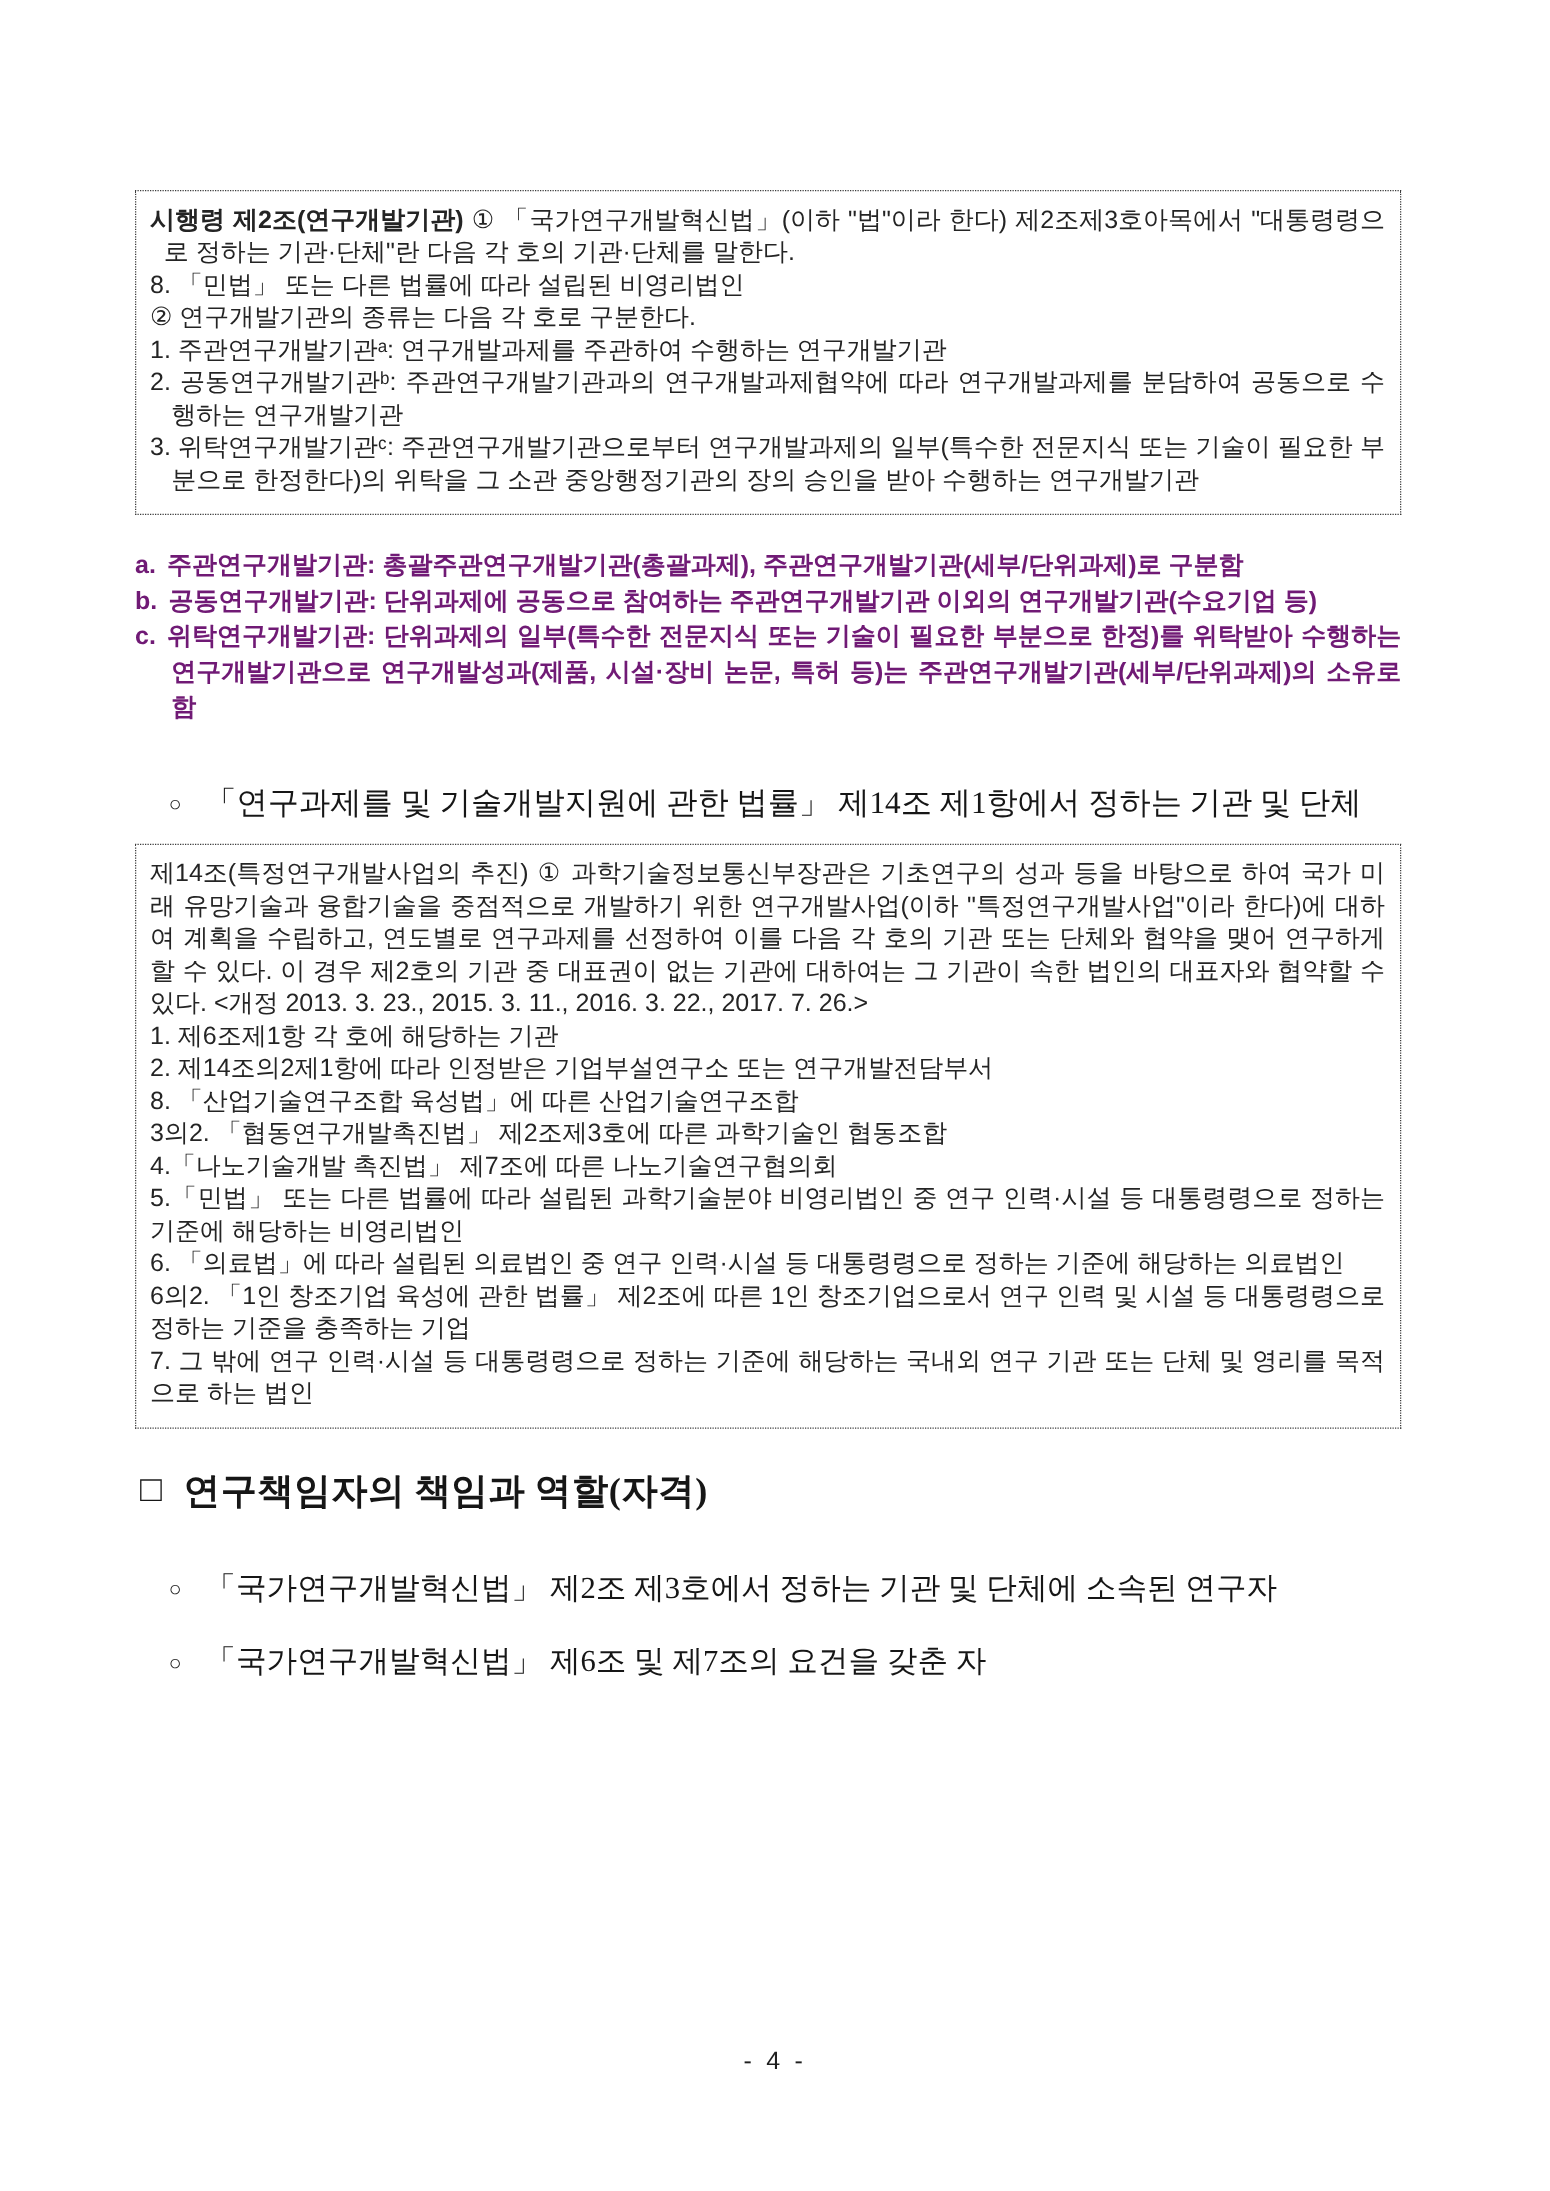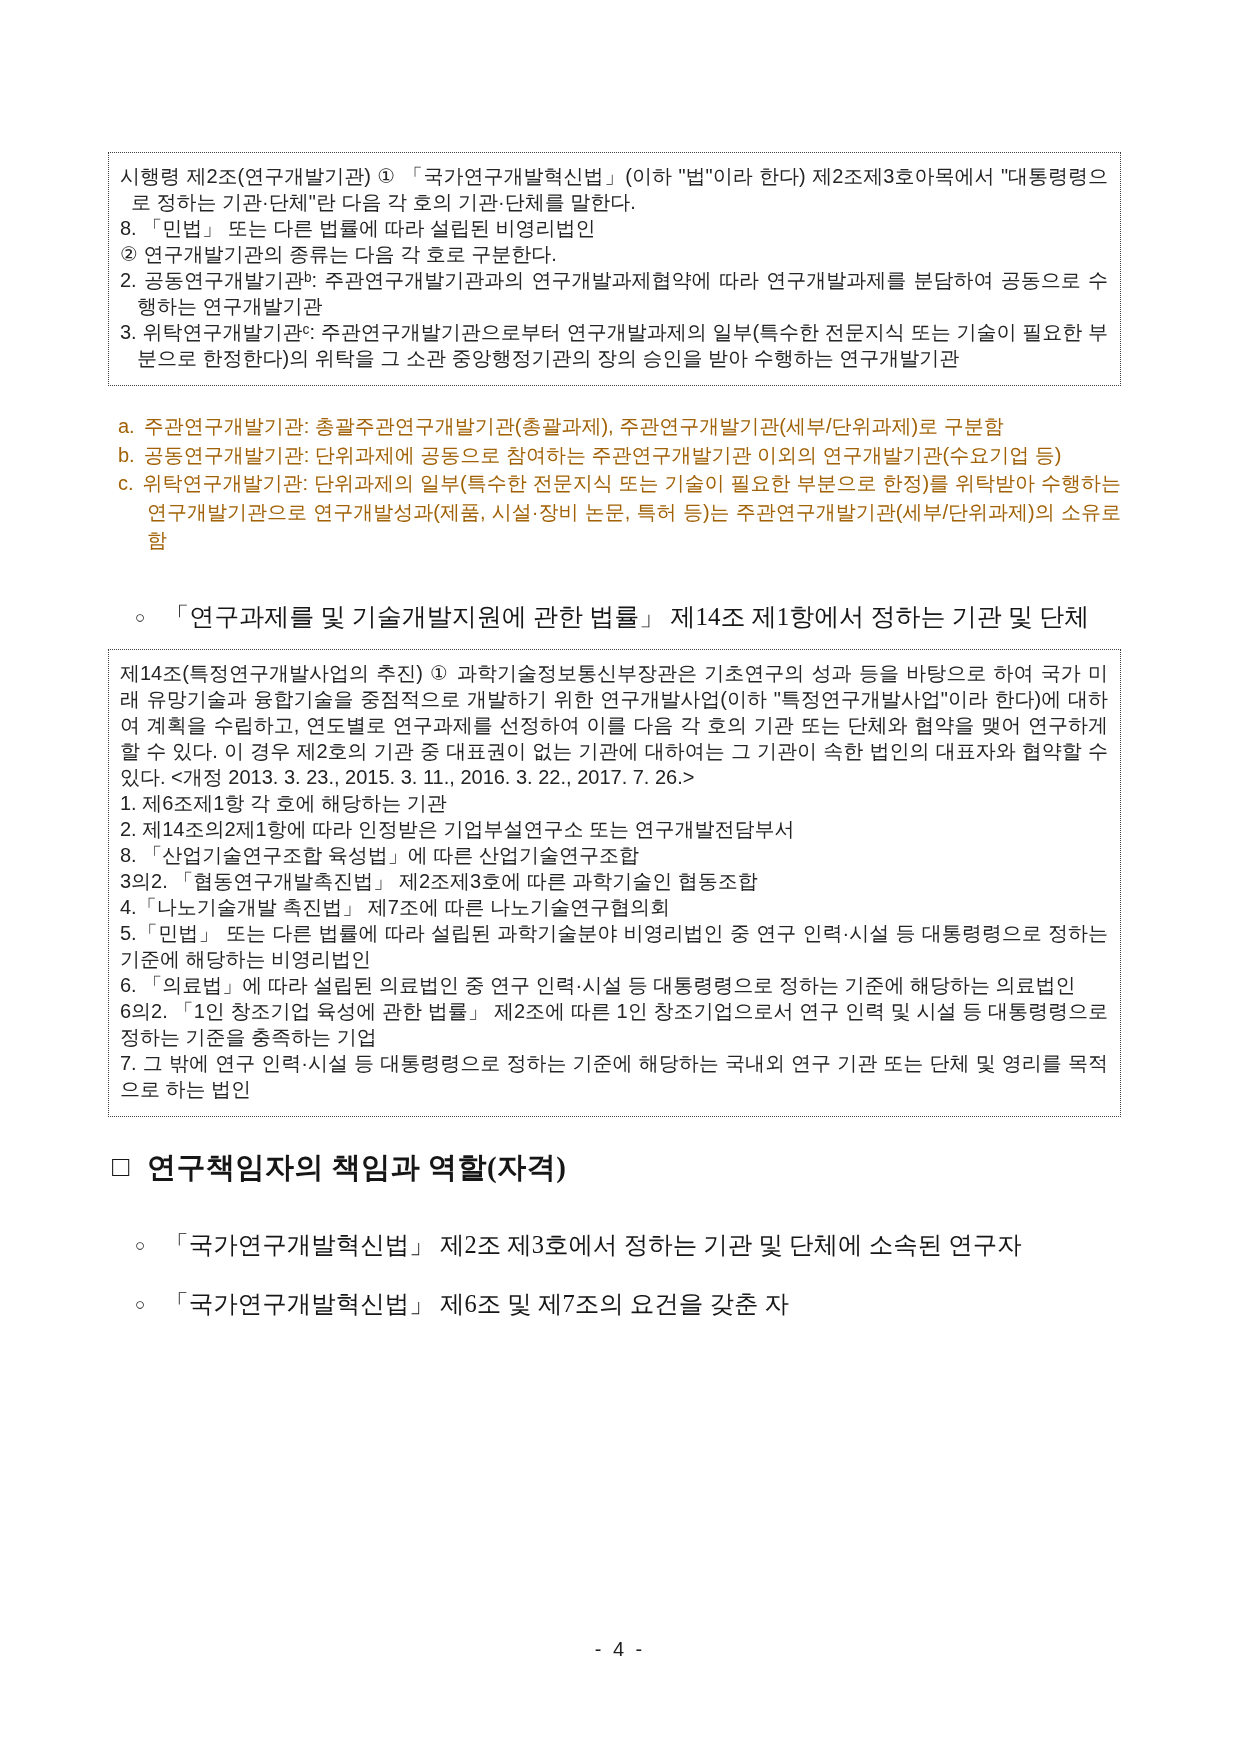--- a/index.html
+++ b/index.html
@@ -20,28 +20,29 @@
     padding: 10px 12px 14px 11px;
     font-size: 20px;
     line-height: 26px;
     text-align: justify;
     word-break: break-all;
     color: #242424;
   }
   .law-p { margin: 0; }
   .hang-sm { padding-left: 11px; text-indent: -11px; }
   .hang { padding-left: 17px; text-indent: -17px; }
-  .bold-lead { font-weight: normal; }
+  .bold-lead { font-weight: bold; }
   .footnote-list {
-    margin: 26px 0 0 10px;
+    margin: 26px 0 0 0;
     font-size: 20px;
     line-height: 28.5px;
     text-align: justify;
     word-break: break-all;
-    color: #a16207;
+    color: #701a75;
+    font-weight: bold;
   }
   .footnote {
     padding-left: 29px;
     text-indent: -29px;
     margin: 0;
   }
   .fn-marker { margin-right: 9px; }
   .serif-line {
     font-family: "Liberation Serif", "DejaVu Serif", serif;
     display: flex;
@@ -96,20 +97,21 @@
 </style>
 </head>
 <body>
 
 <div class="page">
 
   <div class="law-box">
     <p class="law-p hang-sm"><span class="bold-lead">시행령 제2조(연구개발기관)</span><span> ① 「국가연구개발혁신법」(이하 "법"이라 한다) 제2조제3호아목에서 "대통령령으로 정하는 기관·단체"란 다음 각 호의 기관·단체를 말한다.</span></p>
     <p class="law-p hang">8. 「민법」 또는 다른 법률에 따라 설립된 비영리법인</p>
     <p class="law-p hang">② 연구개발기관의 종류는 다음 각 호로 구분한다.</p>
+    <p class="law-p hang">1. 주관연구개발기관ᵃ: 연구개발과제를 주관하여 수행하는 연구개발기관</p>
     <p class="law-p hang">2. 공동연구개발기관ᵇ: 주관연구개발기관과의 연구개발과제협약에 따라 연구개발과제를 분담하여 공동으로 수행하는 연구개발기관</p>
     <p class="law-p hang">3. 위탁연구개발기관ᶜ: 주관연구개발기관으로부터 연구개발과제의 일부(특수한 전문지식 또는 기술이 필요한 부분으로 한정한다)의 위탁을 그 소관 중앙행정기관의 장의 승인을 받아 수행하는 연구개발기관</p>
   </div>
 
   <div class="footnote-list">
     <p class="footnote"><span class="fn-marker">a.</span><span>주관연구개발기관: 총괄주관연구개발기관(총괄과제), 주관연구개발기관(세부/단위과제)로 구분함</span></p>
     <p class="footnote"><span class="fn-marker">b.</span><span>공동연구개발기관: 단위과제에 공동으로 참여하는 주관연구개발기관 이외의 연구개발기관(수요기업 등)</span></p>
     <p class="footnote"><span class="fn-marker">c.</span><span>위탁연구개발기관: 단위과제의 일부(특수한 전문지식 또는 기술이 필요한 부분으로 한정)를 위탁받아 수행하는 연구개발기관으로 연구개발성과(제품, 시설·장비 논문, 특허 등)는 주관연구개발기관(세부/단위과제)의 소유로 함</span></p>
   </div>
 

